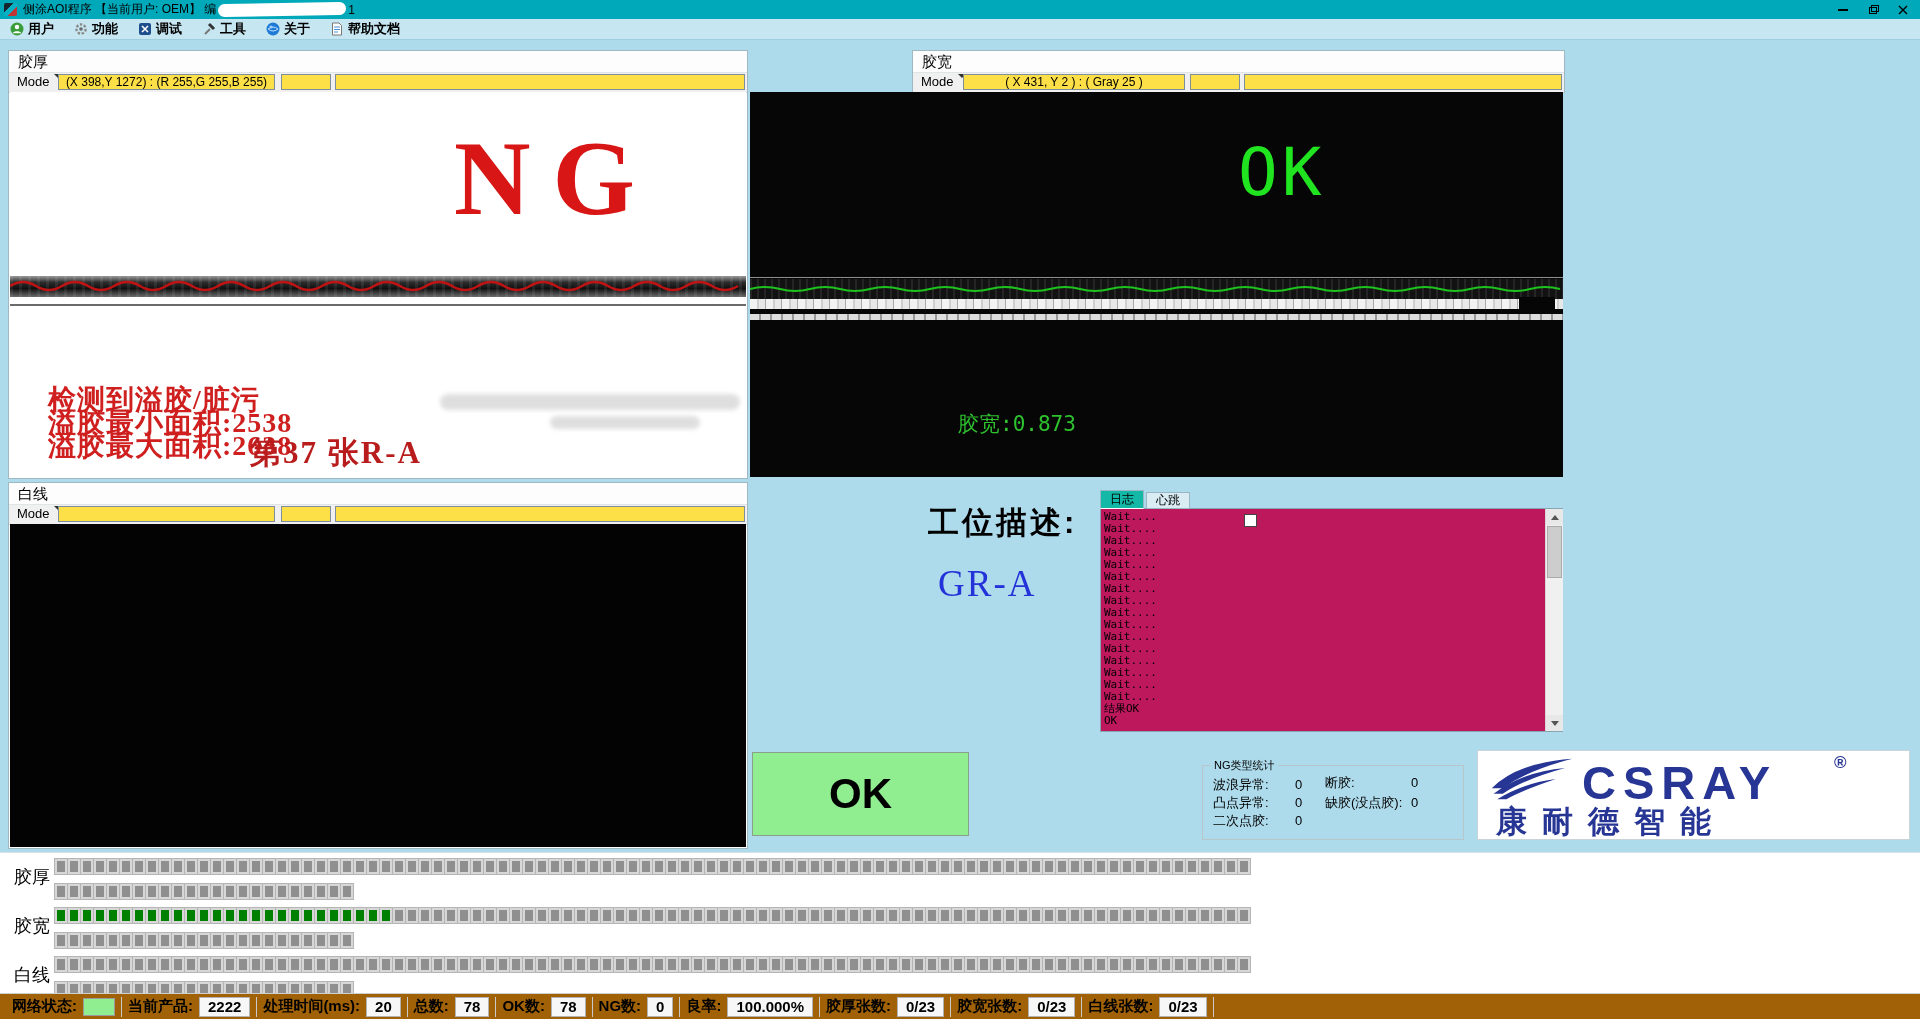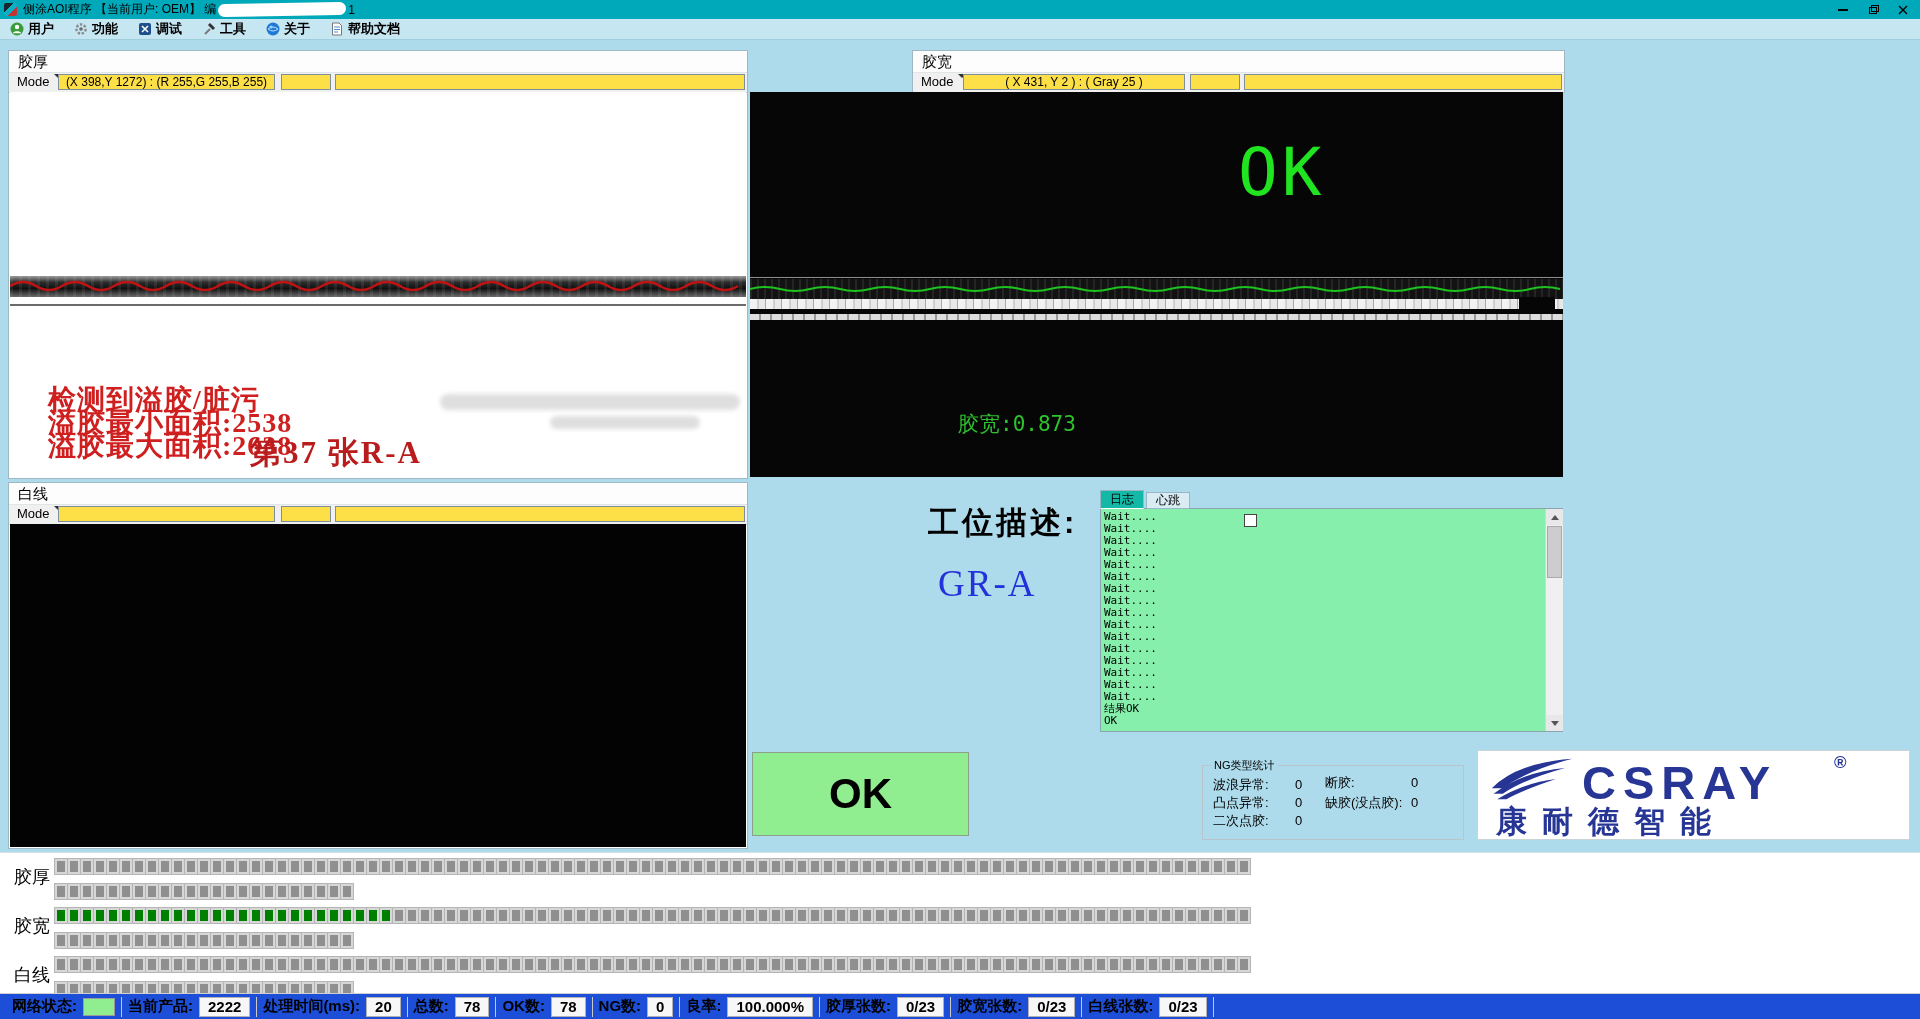--- a/index.html
+++ b/index.html
@@ -74,21 +74,21 @@
     background:repeating-linear-gradient(90deg,#ddd 0 9px,#999 9px 11px);}
   .jk-mark{position:absolute;right:8px;top:205px;width:36px;height:14px;background:#060606;}
   .measure-text{position:absolute;left:208px;top:318px;font-family:"DejaVu Sans Mono",monospace;font-size:21px;color:#2ec22e;}
   
   .station-label{position:absolute;left:928px;top:502px;font-size:31px;font-weight:700;letter-spacing:3px;}
   .station-value{position:absolute;left:938px;top:562px;font-size:37px;color:#2433d9;font-family:"Liberation Serif",serif;letter-spacing:2px;}
   .log-tabs{position:absolute;left:1100px;top:490px;height:19px;display:flex;align-items:flex-end;font-size:12px;z-index:2;}
   .tab{padding:1px 9px;border:1px solid #98b6c4;margin-right:2px;}
   .tab.active{background:#14b8a6;border-bottom-color:#fff;height:15px;line-height:15px;}
   .tab.inactive{background:#d9ecf4;height:13px;line-height:13px;}
-  .log-list{position:absolute;left:1100px;top:508px;width:463px;height:224px;background:#86efac;border:1px solid #8aa5b2;
+  .log-list{position:absolute;left:1100px;top:508px;width:463px;height:224px;background:#be185d;border:1px solid #8aa5b2;
     box-sizing:border-box;font-family:"DejaVu Sans Mono",monospace;font-size:11px;line-height:12px;padding:2px 18px 0 3px;overflow:hidden;}
   .log-line{white-space:pre;}
   .log-scroll{position:absolute;left:1545px;top:509px;width:17px;height:222px;background:#f0f0f0;border-left:1px solid #d5d5d5;}
   .scroll-btn{position:absolute;left:0;width:17px;height:16px;display:flex;align-items:center;justify-content:center;background:#e8e8e8;}
   .scroll-up{top:0;}
   .scroll-down{bottom:0;}
   .arr-up{width:0;height:0;border-left:4px solid transparent;border-right:4px solid transparent;border-bottom:5px solid #555;}
   .arr-down{width:0;height:0;border-left:4px solid transparent;border-right:4px solid transparent;border-top:5px solid #555;}
   .scroll-thumb{position:absolute;left:1px;top:17px;width:13px;height:50px;background:#cdcdcd;border:1px solid #aaa;}
   .log-check{position:absolute;left:1244px;top:514px;width:11px;height:11px;background:#fff;border:1px solid #444;z-index:3;}
@@ -110,21 +110,21 @@
   
   .strips{position:absolute;left:0;top:852px;width:1920px;height:141px;background:#fff;border-top:1px solid #d7e2e7;}
   .strip-group{position:absolute;left:0;right:0;height:49px;}
   .sg0{top:6px;} .sg1{top:55px;} .sg2{top:104px;}
   .strip-label{position:absolute;left:14px;top:6px;font-size:18px;}
   .row-long{position:absolute;left:55px;top:0;white-space:nowrap;font-size:0;}
   .row-short{position:absolute;left:55px;top:25px;white-space:nowrap;font-size:0;}
   .cell{display:inline-block;width:8px;height:11px;background:#8f8f8f;border:2px solid #d7d7d7;outline:1px solid #b5b5b5;margin-right:1px;}
   .cell.green{background:#008000;}
   
-  .statusbar{position:absolute;left:0;top:993px;width:1920px;height:26px;background:#1d4ed8;border-top:1px solid #cfcfcf;
+  .statusbar{position:absolute;left:0;top:993px;width:1920px;height:26px;background:#a16207;border-top:1px solid #cfcfcf;
     display:flex;align-items:center;font-size:15px;font-weight:700;padding-left:6px;box-sizing:border-box;}
   .sb-item{display:flex;align-items:center;padding:0 6px;border-right:1px solid #c9c9c9;height:20px;white-space:nowrap;}
   .sb-val{border:1px solid #b2b2b2;background:#f7f7f7;padding:0 8px;margin-left:6px;height:18px;line-height:18px;}
   .sb-swatch{width:30px;height:16px;background:#90ee90;border:1px solid #9a9a9a;margin-left:6px;}
 </style>
 </head>
 <body>
 
 <div class="titlebar">
   <span class="app-icon"></span>
@@ -198,20 +198,21 @@
   <div class="modebar">
     <span class="mode-btn">
       <span>Mode</span>
       <span class="tri"></span>
     </span>
     <span class="mbox mbox1">(X 398,Y 1272) : (R 255,G 255,B 255)</span>
     <span class="mbox mbox2"></span>
     <span class="mbox mbox3"></span>
   </div>
   <div class="image" id="img-jiaohou">
+    <div class="ng-text">NG</div>
     <div class="jh-band"></div>
     <svg class="jh-svg" viewBox="0 0 736 36" preserveAspectRatio="none">
       <path d="M0 18 Q13 10 26 18 Q39 26 52 18 Q65 10 78 18 Q91 26 104 18 Q117 10 130 18 Q143 26 156 18 Q169 10 182 18 Q195 26 208 18 Q221 10 234 18 Q247 26 260 18 Q273 10 286 18 Q299 26 312 18 Q325 10 338 18 Q351 26 364 18 Q377 10 390 18 Q403 26 416 18 Q429 10 442 18 Q455 26 468 18 Q481 10 494 18 Q507 26 520 18 Q533 10 546 18 Q559 26 572 18 Q585 10 598 18 Q611 26 624 18 Q637 10 650 18 Q663 26 676 18 Q689 10 702 18 Q715 26 728 18" fill="none" stroke="#c81212" stroke-width="2.5" opacity="0.95"></path>
     </svg>
     <div class="jh-line"></div>
     <div class="smudge smudge1"></div>
     <div class="smudge smudge2"></div>
     <div class="defect">
       <div>检测到溢胶/脏污</div>
       <div>溢胶最小面积:2538</div>

